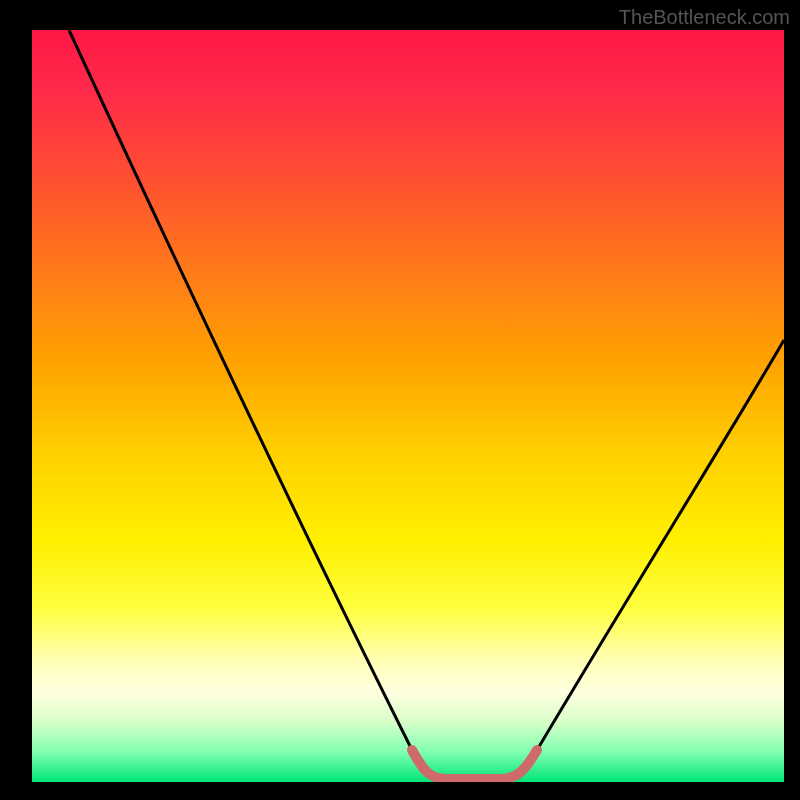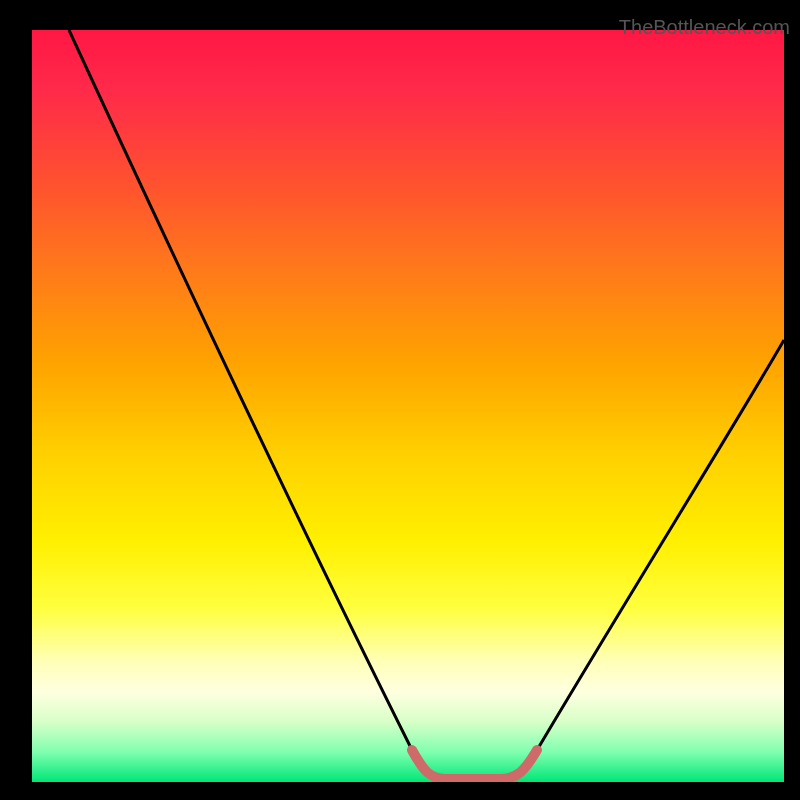--- a/index.html
+++ b/index.html
@@ -6,21 +6,21 @@
     margin: 0;
     padding: 0;
     width: 800px;
     height: 800px;
     background: #000;
     position: relative;
     font-family: Arial, Helvetica, sans-serif;
   }
   .watermark {
     position: absolute;
-    top: 16px;
+    top: 6px;
     right: 10px;
     color: #555;
     font-size: 20px;
     z-index: 10;
   }
   .plot-area {
     position: absolute;
     left: 32px;
     top: 30px;
     width: 752px;

